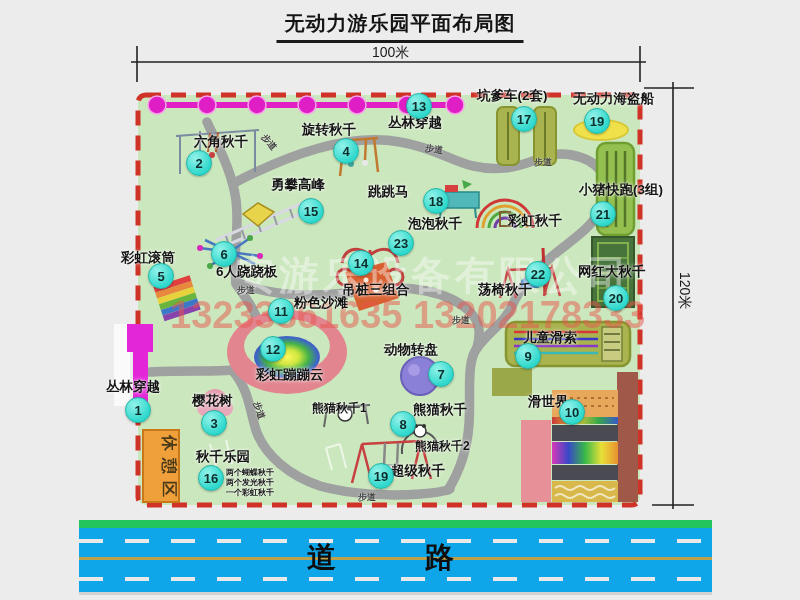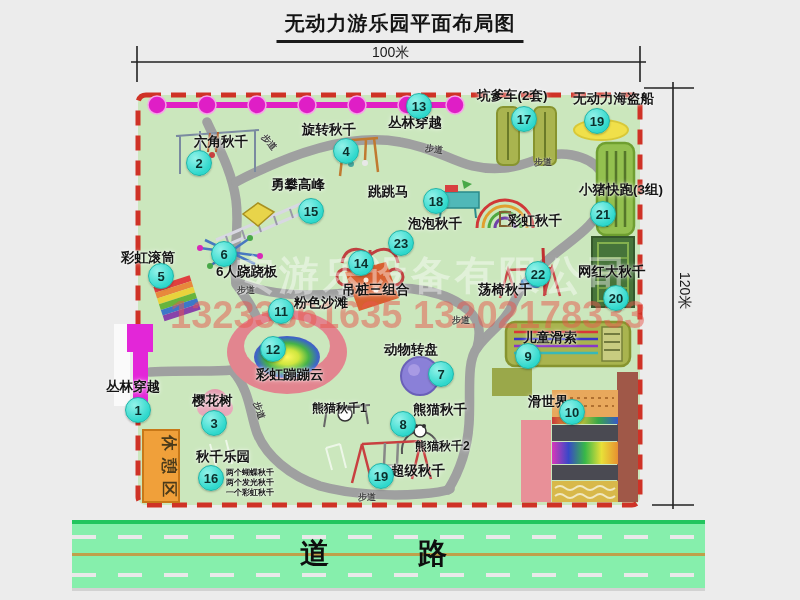--- a/index.html
+++ b/index.html
@@ -19,22 +19,22 @@
        font-size:13px;font-weight:700;color:#0b2f2c;line-height:1;}
   .pd{position:absolute;font-size:9px;font-weight:700;color:#3d3d3d;white-space:nowrap;
       text-shadow:0 0 2px rgba(255,255,255,.8);}
   .wm-co{position:absolute;left:235px;top:248px;font-size:40px;font-weight:700;letter-spacing:4px;
       color:rgba(255,255,255,.42);white-space:nowrap;pointer-events:none;}
   .wm-ph{position:absolute;left:170px;top:294px;font-size:38px;font-weight:700;
       color:rgba(231,86,76,.5);white-space:nowrap;pointer-events:none;}
   .rest{position:absolute;left:179px;top:435px;transform:rotate(90deg);transform-origin:0 0;
       font-size:16px;font-weight:700;letter-spacing:7px;color:#4a3a1a;white-space:nowrap;}
   .v120{position:absolute;left:693px;top:272px;transform:rotate(90deg);transform-origin:0 0;}
-  #road{position:absolute;left:72px;top:520px;width:633px;height:64px;background:#86efac;
-      border-top:4px solid #22c55e;border-bottom:3px solid #d2d2d2;}
+  #road{position:absolute;left:79px;top:520px;width:633px;height:64px;background:#0ea5e9;
+      border-top:8px solid #22c55e;border-bottom:3px solid #d2d2d2;}
   .rdash{position:absolute;left:0;width:100%;height:4px;
       background:repeating-linear-gradient(90deg,#e9e9e9 0 24px,transparent 24px 46px);}
   .ryellow{position:absolute;left:0;top:29px;width:100%;height:3px;background:#bfa04a;}
   .rlbl{position:absolute;left:50%;top:50%;transform:translate(-50%,-54%);
       font-size:29px;font-weight:700;color:#0e0e0e;letter-spacing:30px;white-space:nowrap;}
 </style>
 </head>
 <body>
 
 <div id="stage">

